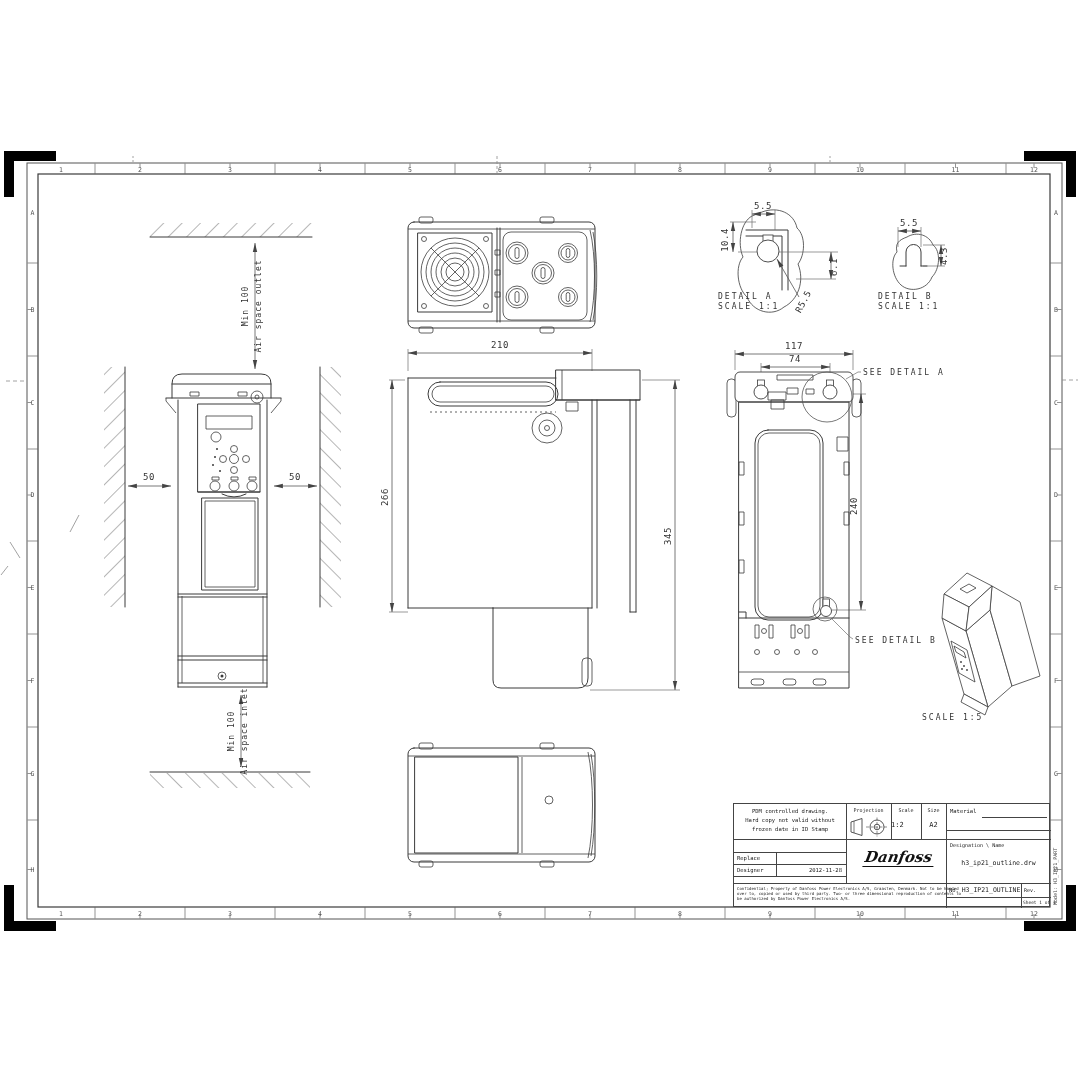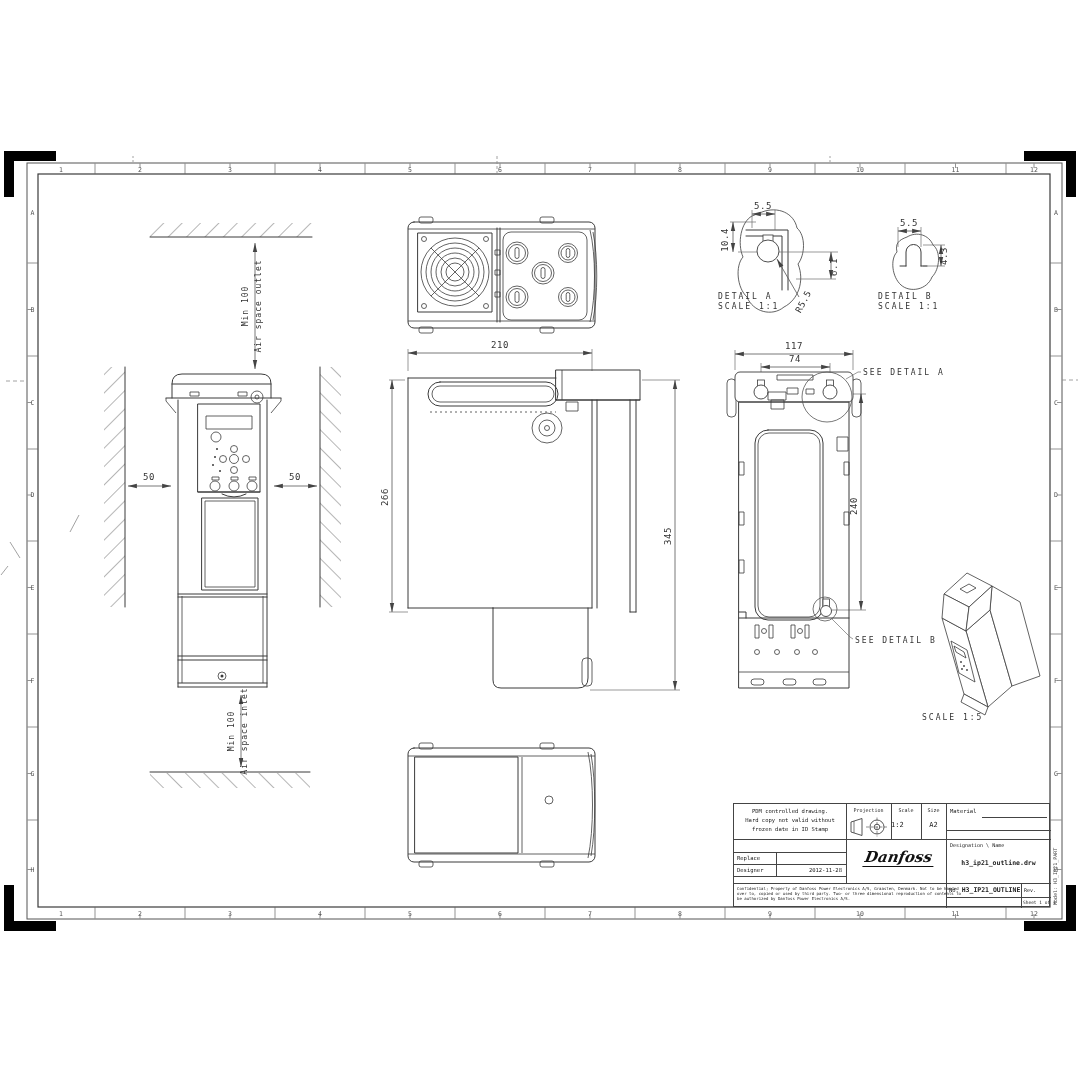--- a/index.html
+++ b/index.html
@@ -19,21 +19,21 @@
   .lb{font-size:8px;letter-spacing:2px;}
   .trim{fill:#000;}
   
   #titleblock{position:absolute;left:733px;top:803px;width:317px;height:104px;
               border:1px solid #444;box-sizing:border-box;font-family:"DejaVu Sans Mono","Liberation Mono",monospace;color:#222;}
   .tbl{position:absolute;background:#444;}
   .tbt{position:absolute;white-space:nowrap;}
   .f4{font-size:4px;line-height:5px;}
   .f5{font-size:5px;}
   .f55{font-size:5.5px;}
-  .f65{font-size:6.5px;font-weight:bold;}
+  .f65{font-size:6.5px;}
   .f7{font-size:7px;}
   #logo{position:absolute;left:130px;top:44px;font-family:"DejaVu Serif","Liberation Serif",serif;
         font-style:italic;font-weight:bold;font-size:15px;transform:skewX(-10deg);
         border-bottom:1.5px solid #111;padding:0 3px 0 1px;color:#111;}
   #model-vert{position:absolute;left:1052px;top:905px;transform:rotate(-90deg);transform-origin:0 0;
               font-size:5px;color:#444;white-space:nowrap;font-family:"DejaVu Sans Mono","Liberation Mono",monospace;}
 </style>
 </head>
 <body>
 

